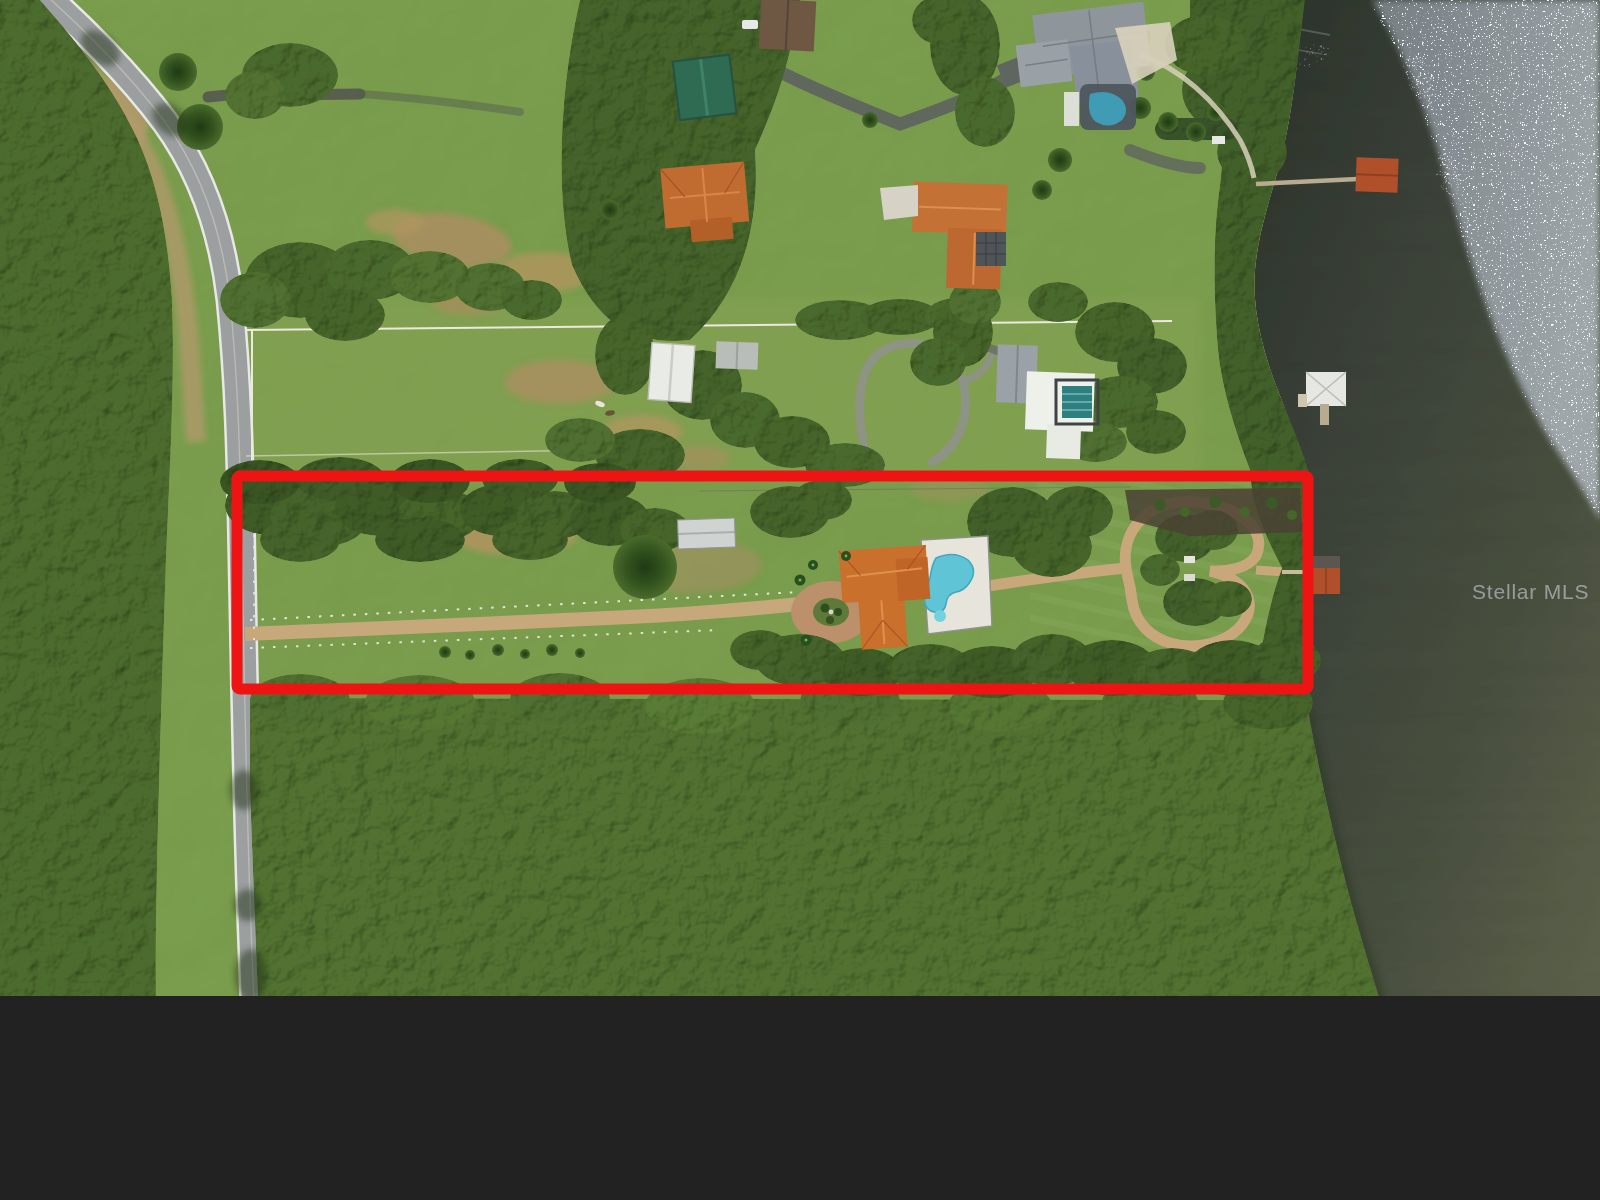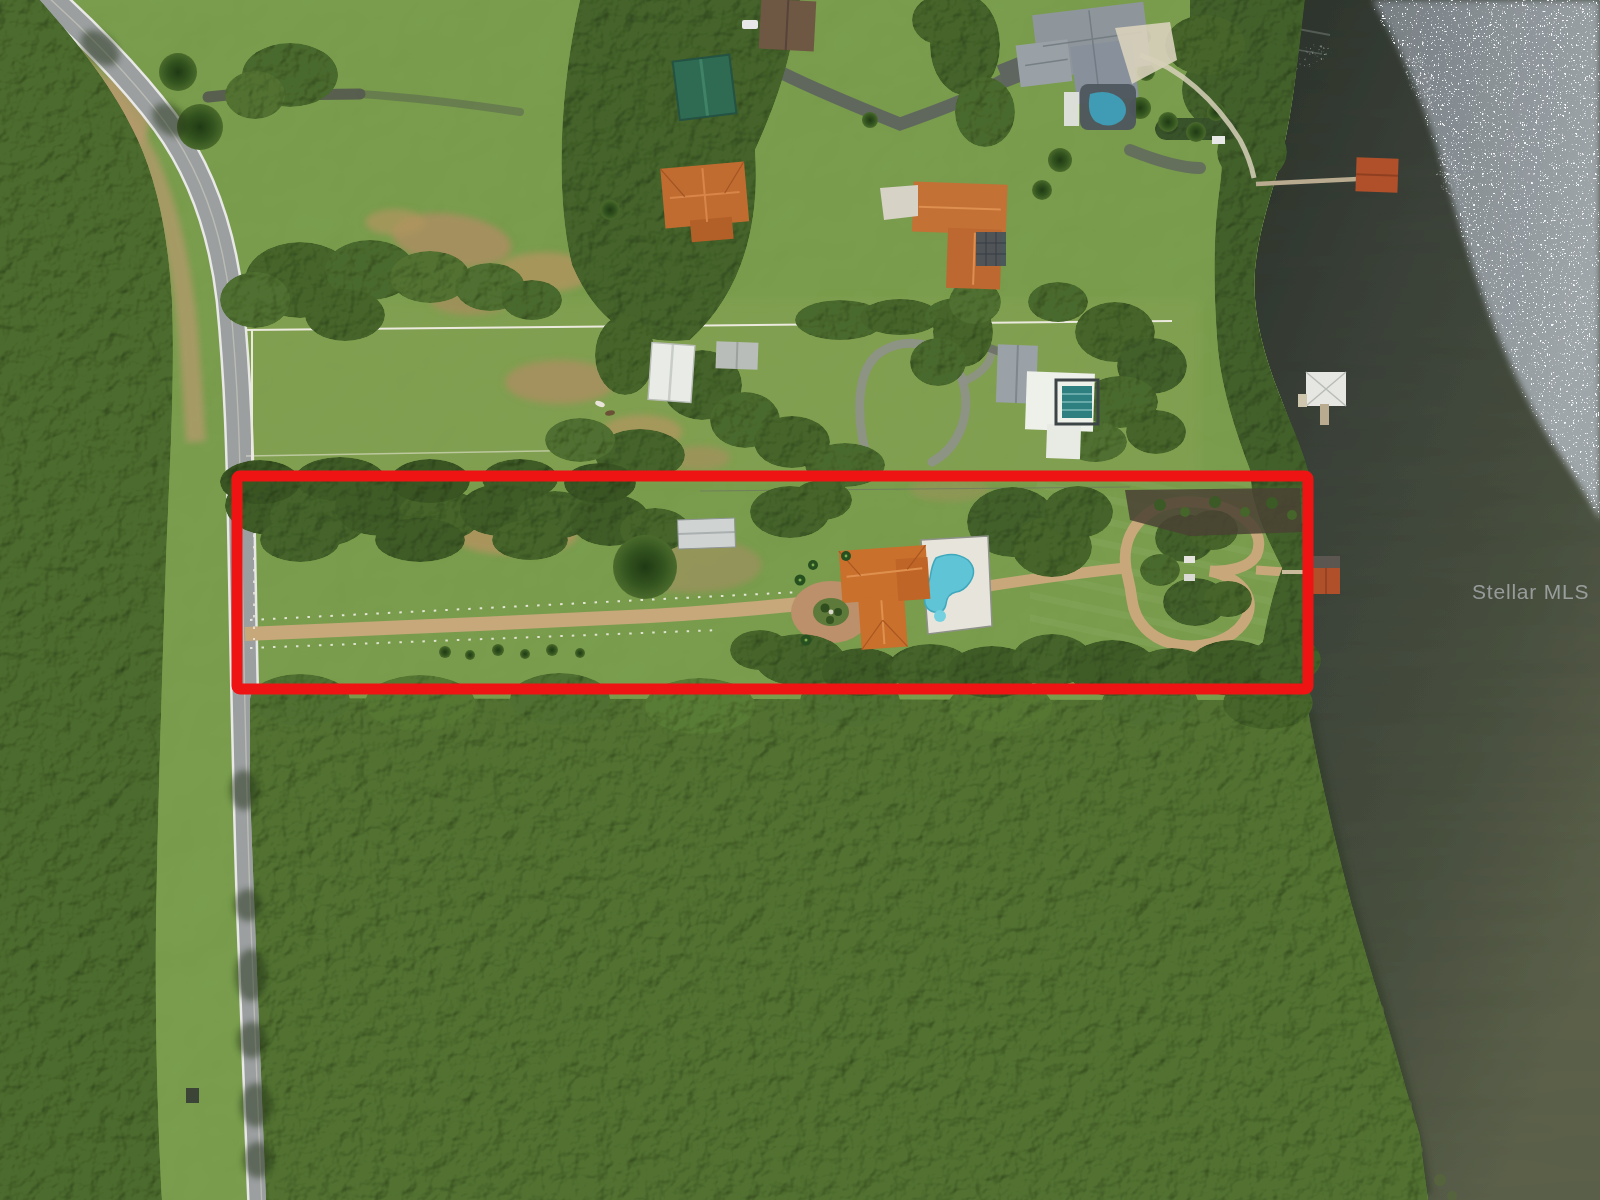--- a/index.html
+++ b/index.html
@@ -1,16 +1,16 @@
 <!DOCTYPE html>
 <html><head>
 <meta charset="utf-8">
 <style>
   html,body{margin:0;padding:0;background:#222;}
-  #stage{position:relative;width:1600px;height:1200px;overflow:hidden;background:#6f9348;
+  #stage{position:relative;width:1600px;height:996px;overflow:hidden;background:#6f9348;
          font-family:"Liberation Sans", sans-serif;}
   #stage svg{display:block;width:1600px;height:1200px;}
   .wm{font-family:"Liberation Sans", sans-serif;font-size:21px;letter-spacing:0.8px;font-weight:400;}
 </style>
 </head>
 <body>
 
 <div id="stage">
 <svg viewBox="0 0 1600 1200" xmlns="http://www.w3.org/2000/svg">
   <defs>

